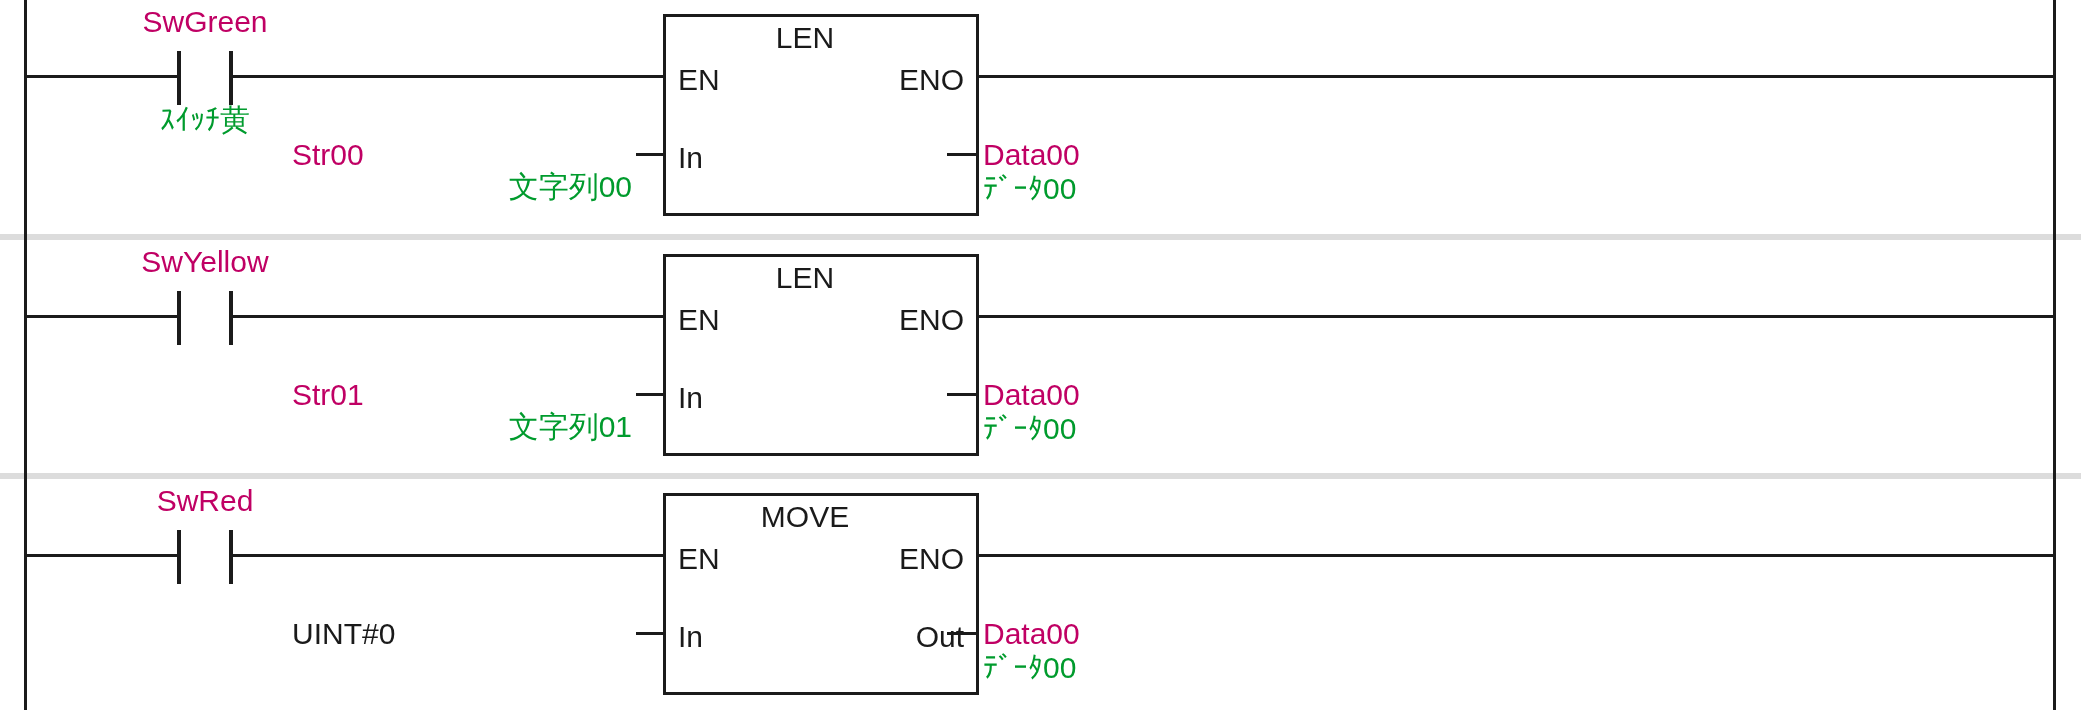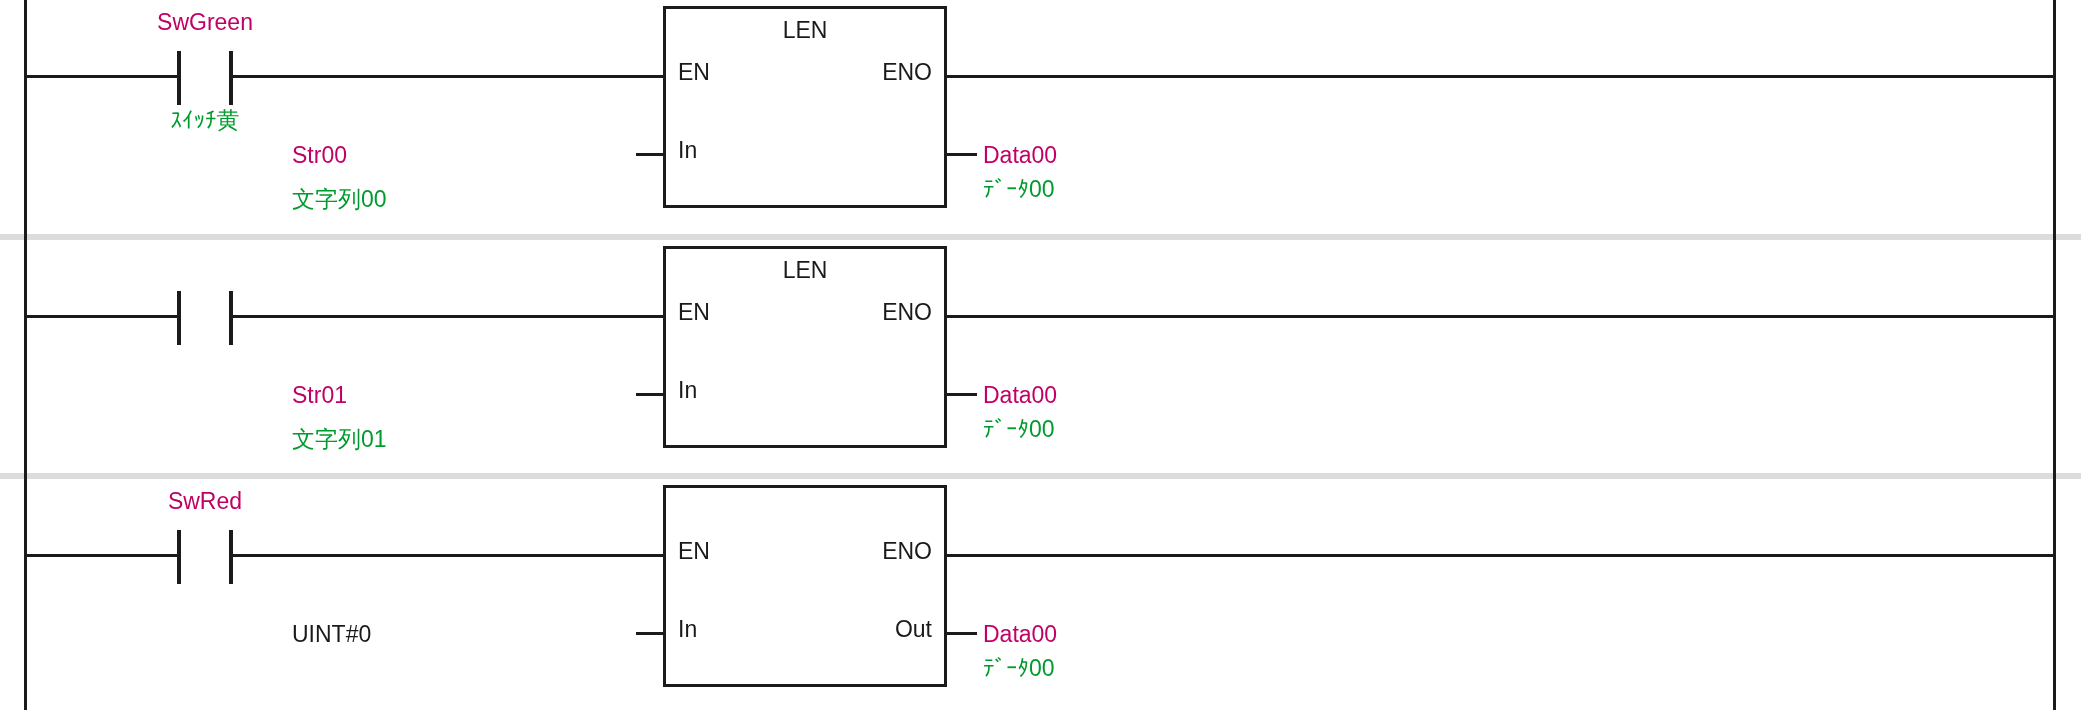--- a/index.html
+++ b/index.html
@@ -25,21 +25,21 @@
   }
   #sep1 { top: 234px; }
   #sep2 { top: 473px; }
   .rung { position: absolute; left: 0; width: 2081px; z-index: 2; }
   #rung1 { top: 0;     height: 234px; }
   #rung2 { top: 240px; height: 233px; }
   #rung3 { top: 479px; height: 231px; }
 
   .txt {
     position: absolute; height: 36px; line-height: 36px;
-    font-size: 23px; white-space: nowrap; color: #1a1a1a;
+    font-size: 30px; white-space: nowrap; color: #1a1a1a;
   }
   .magenta { color: #c00064; }
   .green   { color: #009b2d; }
   .literal { color: #1a1a1a; }
 
   .wire { position: absolute; height: 3px; background: #1b1b1b; top: 75px; }
   .wire-a { left: 27px;  width: 150px; }
   .wire-b { left: 233px; width: 430px; }
   .wire-c { left: 947px; width: 1106px; }
 
@@ -47,37 +47,37 @@
     position: absolute; top: 51px; width: 4px; height: 54px;
     background: #1b1b1b;
   }
   .contact-bar.b1 { left: 177px; }
   .contact-bar.b2 { left: 229px; }
 
   .contact-name    { left: 110px; top: 4px;   width: 190px; text-align: center; }
   .contact-comment { left: 85px;  top: 102px; width: 240px; text-align: center; }
 
   .fblock {
-    position: absolute; left: 663px; top: 6px;
-    width: 284px; height: 202px;
+    position: absolute; left: 663px; top: 14px;
+    width: 316px; height: 202px;
     border: 3px solid #1b1b1b; box-sizing: border-box;
     background: #ffffff;
   }
   .fb-title { left: 0; right: 0; top: 3px; text-align: center; width: 278px; }
   .fb-en  { left: 12px;  top: 45px; }
   .fb-eno { right: 12px; top: 45px; text-align: right; }
   .fb-in  { left: 12px;  top: 123px; }
   .fb-out { right: 12px; top: 123px; text-align: left; }
 
   .stub { position: absolute; height: 3px; background: #1b1b1b; top: 153px; }
   .stub-in  { left: 636px; width: 27px; }
   .stub-out { left: 947px; width: 30px; }
 
   .in-operand  { left: 292px; top: 137px; width: 340px; text-align: left; }
-  .in-comment  { left: 292px; top: 181px; width: 340px; }
+  .in-comment  { left: 292px; top: 169px; width: 340px; text-align: right; }
   .out-operand { left: 983px; top: 137px; width: 420px; text-align: left; }
   .out-comment { left: 983px; top: 171px; width: 420px; text-align: left; }
 </style>
 </head>
 <body>
 
 <div id="canvas">
 
   <div class="rail" id="left-rail"></div>
   <div class="rail" id="right-rail"></div>
@@ -104,20 +104,21 @@
     </div>
     <div class="stub stub-out"></div>
     <div class="txt magenta out-operand">Data00</div>
     <div class="txt green out-comment">ﾃﾞｰﾀ00</div>
   </div>
 
   <div class="rung" id="rung2">
     <div class="wire wire-a"></div>
     <div class="wire wire-b"></div>
     <div class="wire wire-c"></div>
+    <div class="txt magenta contact-name">SwYellow</div>
     <div class="contact-bar b1"></div>
     <div class="contact-bar b2"></div>
     <div class="txt magenta in-operand">Str01</div>
     <div class="txt green in-comment">文字列01</div>
     <div class="stub stub-in"></div>
     <div class="fblock">
       <div class="txt fb-title">LEN</div>
       <div class="txt fb-en">EN</div>
       <div class="txt fb-eno">ENO</div>
       <div class="txt fb-in">In</div>
@@ -132,20 +133,21 @@
     <div class="wire wire-a"></div>
     <div class="wire wire-b"></div>
     <div class="wire wire-c"></div>
     <div class="txt magenta contact-name">SwRed</div>
     <div class="contact-bar b1"></div>
     <div class="contact-bar b2"></div>
     <div class="txt literal in-operand">UINT#0</div>
     <div class="txt green in-comment"></div>
     <div class="stub stub-in"></div>
     <div class="fblock">
+      <div class="txt fb-title">MOVE</div>
       <div class="txt fb-en">EN</div>
       <div class="txt fb-eno">ENO</div>
       <div class="txt fb-in">In</div>
       <div class="txt fb-out">Out</div>
     </div>
     <div class="stub stub-out"></div>
     <div class="txt magenta out-operand">Data00</div>
     <div class="txt green out-comment">ﾃﾞｰﾀ00</div>
   </div>
 

